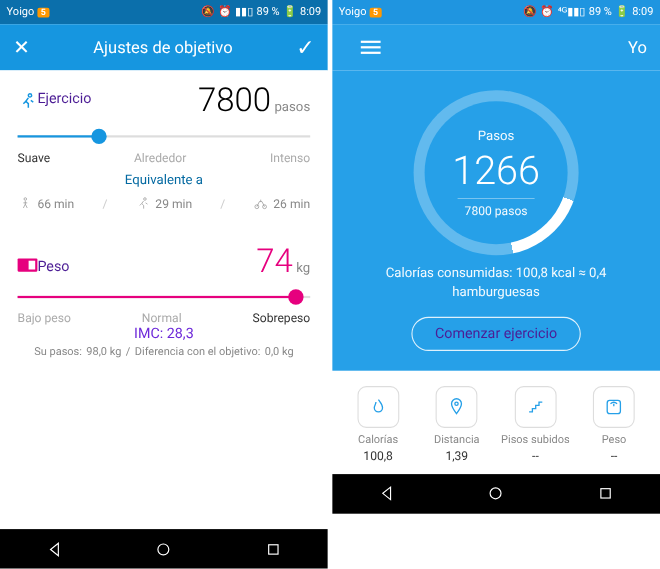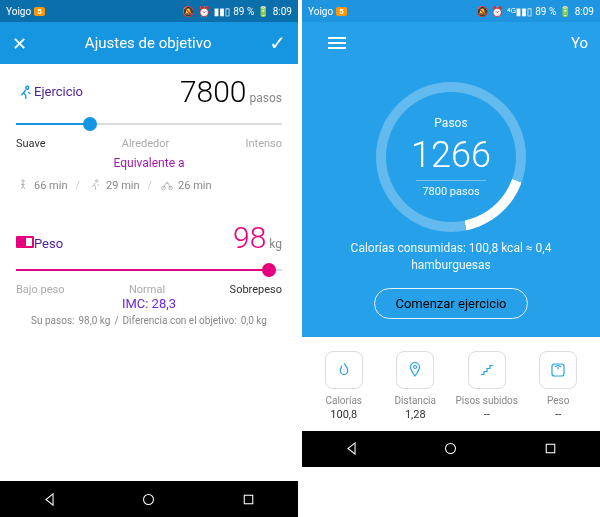--- a/index.html
+++ b/index.html
@@ -113,27 +113,27 @@
   }
   .ticks .sel { color: #333; }
   .kcal {
     text-align: center;
     color: #888;
     font-size: 13px;
     margin-top: 12px;
   }
   .equiv {
     text-align: center;
-    color: #a21caf;
+    color: #0369a1;
     font-size: 12px;
     margin: 6px 0 8px;
   }
   .equiv-row {
     display: flex;
-    justify-content: flex-start;
+    justify-content: space-between;
     align-items: center;
     gap: 8px;
     color: #888;
     font-size: 11px;
     margin-bottom: 14px;
   }
   .equiv-item { display: flex; align-items: center; gap: 4px; }
   .equiv-item svg { width: 14px; height: 14px; stroke: #888; fill: none; }
   .sep { color: #ccc; }
   .imc {
@@ -192,21 +192,21 @@
     margin-top: 8px;
     opacity: 0.95;
     line-height: 1.4;
   }
   .start-btn {
     margin: 14px auto 0;
     border: 1px solid rgba(255,255,255,0.85);
     border-radius: 20px;
     padding: 7px 20px;
     font-size: 13px;
-    color: #000000;
+    color: #4c1d95;
     display: inline-block;
   }
   
   .stats {
     display: flex;
     justify-content: space-around;
     padding: 14px 6px 10px;
     background: #fff;
   }
   .stat { text-align: center; color: #888; font-size: 10px; flex: 1; }
@@ -313,21 +313,21 @@
       </div>
     </div>
 
     <div class="sec">
       <div class="sec-head">
         <div class="sec-title">
           <span class="peso-icon"></span>
           <span>Peso</span>
         </div>
         <div>
-          <span class="bignum pink">98</span><span class="unit">kg</span>
+          <span class="bignum pink">74</span><span class="unit">kg</span>
         </div>
       </div>
       <div class="slider">
         <div class="track"></div>
         <div class="fill pink" style="width:95%"></div>
         <div class="thumb pink" style="left:calc(95% - 7px)"></div>
       </div>
       <div class="ticks">
         <span>Bajo peso</span>
         <span>Normal</span>
@@ -405,21 +405,21 @@
       <div class="stat-val">100,8</div>
     </div>
     <div class="stat">
       <div class="stat-icon">
           <svg viewBox="0 0 24 24">
             <path d="M12 2a6 6 0 016 6c0 4-6 12-6 12S6 12 6 8a6 6 0 016-6z"></path>
             <circle cx="12" cy="8" r="2"></circle>
           </svg>
         </div>
       <div class="stat-lbl">Distancia</div>
-      <div class="stat-val">1,28</div>
+      <div class="stat-val">1,39</div>
     </div>
     <div class="stat">
       <div class="stat-icon">
           <svg viewBox="0 0 24 24">
             <path d="M4 18h4v-4h4v-4h4V6h4"></path>
           </svg>
         </div>
       <div class="stat-lbl">Pisos subidos</div>
       <div class="stat-val">--</div>
     </div>

